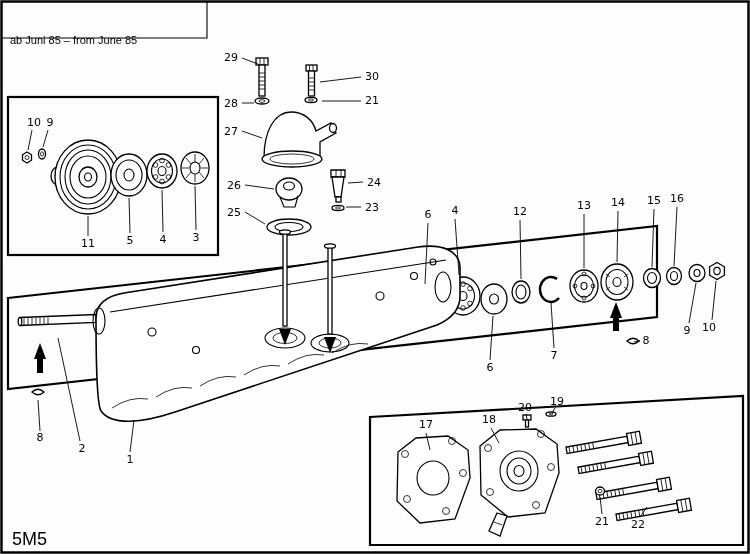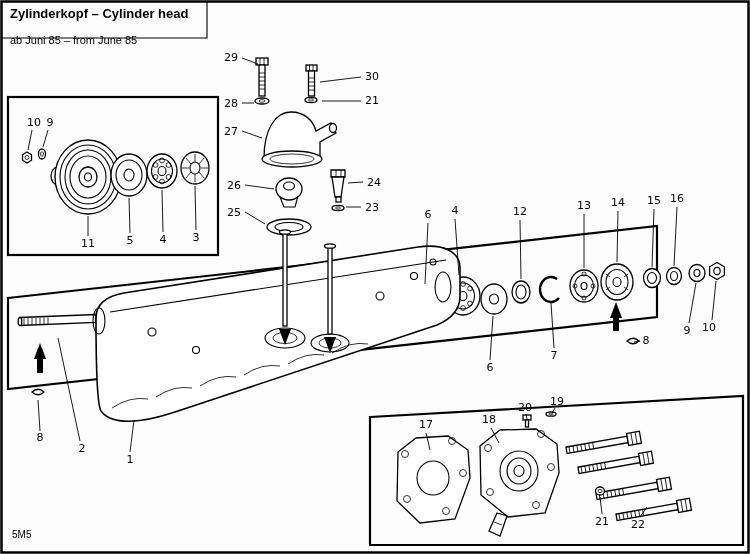--- a/index.html
+++ b/index.html
@@ -4,21 +4,21 @@
 <style>
   html,body{margin:0;padding:0;background:#e8e8e8;}
   .page{
     position:relative;width:750px;height:554px;background:#fdfdfd;
     font-family:"Liberation Sans","DejaVu Sans",sans-serif;color:#000;
     overflow:hidden;
   }
   .page svg{position:absolute;left:0;top:0;}
   .title{position:absolute;left:10px;top:6px;font-size:13px;font-weight:bold;}
   .subtitle{position:absolute;left:10px;top:22px;font-size:11px;margin-top:12px;}
-  .code{position:absolute;left:12px;top:529px;font-size:10px;}
+  .code{position:absolute;left:12px;top:529px;font-size:18px;}
   
   .p{fill:#fff;stroke:#000;stroke-width:1.3;}
   .pn{fill:none;stroke:#000;stroke-width:1.1;}
   .pt{fill:none;stroke:#000;stroke-width:0.8;}
   .box{fill:none;stroke:#000;stroke-width:2.2;}
   .frame{fill:none;stroke:#000;stroke-width:2.5;}
   .solid{fill:#000;stroke:none;}
   .head{fill:#fff;stroke:#000;stroke-width:1.6;}
   .snap{fill:none;stroke:#000;stroke-width:2.4;}
   .callout{font-family:"DejaVu Sans",sans-serif;font-size:11px;fill:#000;text-anchor:middle;}
@@ -362,17 +362,16 @@
         <text x="525" y="411" class="callout">20</text>
         <line x1="555" y1="408" x2="552" y2="413" class="leader"></line>
         <text x="557" y="405" class="callout">19</text>
         <line x1="602" y1="514" x2="600" y2="497" class="leader"></line>
         <text x="602" y="525" class="callout">21</text>
         <line x1="640" y1="517" x2="647" y2="507" class="leader"></line>
         <text x="638" y="528" class="callout">22</text>
       </g>
 </svg>
 
-<div class="title">Zylinderkopf – Cylinder head</div>
 <div class="subtitle">ab Juni 85 – from June 85</div>
 <div class="code">5M5</div>
 
 </div>
 
 </body></html>

